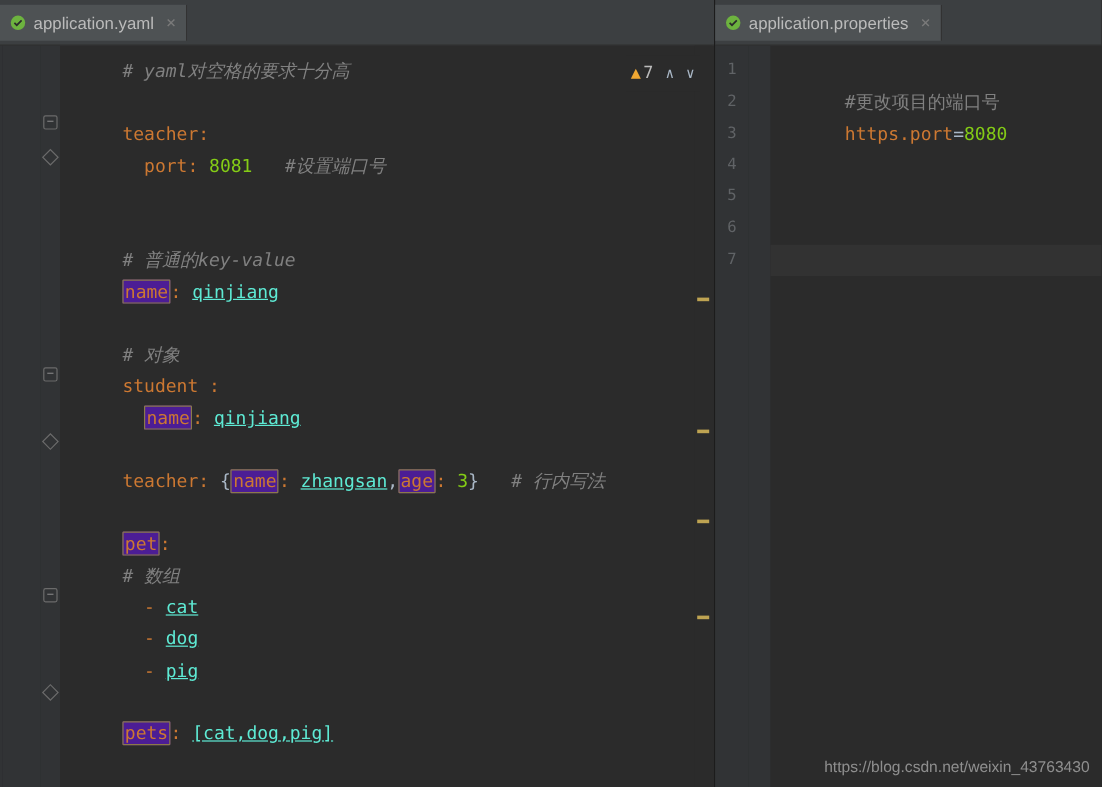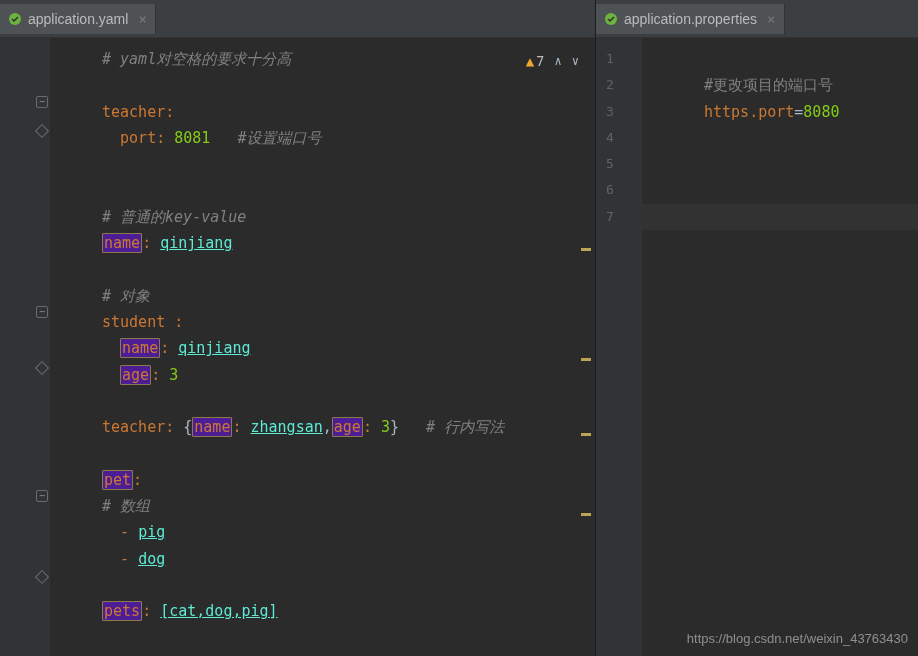--- a/index.html
+++ b/index.html
@@ -267,28 +267,28 @@
       <div class="line"><span class="key">teacher</span><span class="colon">:</span></div>
       <div class="line">  <span class="key">port</span><span class="colon">:</span> <span class="number">8081</span>   <span class="comment">#设置端口号</span></div>
       <div class="line"></div>
       <div class="line"></div>
       <div class="line"><span class="comment"># 普通的key-value</span></div>
       <div class="line"><span class="key highlight">name</span><span class="colon">:</span> <span class="value">qinjiang</span></div>
       <div class="line"></div>
       <div class="line"><span class="comment"># 对象</span></div>
       <div class="line"><span class="key">student</span> <span class="colon">:</span></div>
       <div class="line">  <span class="key highlight">name</span><span class="colon">:</span> <span class="value">qinjiang</span></div>
-      <div class="line">  <span class="key highlight">age</span><span class="colon">:</span> <span class="number">3</span></div>
       <div class="line"></div>
       <div class="line"><span class="key">teacher</span><span class="colon">:</span> <span class="brace">{</span><span class="key highlight">name</span><span class="colon">:</span> <span class="value">zhangsan</span><span class="brace">,</span><span class="key highlight">age</span><span class="colon">:</span> <span class="number">3</span><span class="brace">}</span>   <span class="comment"># 行内写法</span></div>
       <div class="line"></div>
       <div class="line"><span class="key highlight">pet</span><span class="colon">:</span></div>
       <div class="line"><span class="comment"># 数组</span></div>
+      <div class="line">  <span class="dash">-</span> <span class="value">cat</span></div>
+      <div class="line">  <span class="dash">-</span> <span class="value">dog</span></div>
       <div class="line">  <span class="dash">-</span> <span class="value">pig</span></div>
-      <div class="line">  <span class="dash">-</span> <span class="value">dog</span></div>
       <div class="line"></div>
       <div class="line"><span class="key highlight">pets</span><span class="colon">:</span> <span class="value">[cat,dog,pig]</span></div>
 
       <div class="minimap-stripe">
         <div class="stripe-mark" style="top:210px"></div>
         <div class="stripe-mark" style="top:320px"></div>
         <div class="stripe-mark" style="top:395px"></div>
         <div class="stripe-mark" style="top:475px"></div>
       </div>
     </div>

